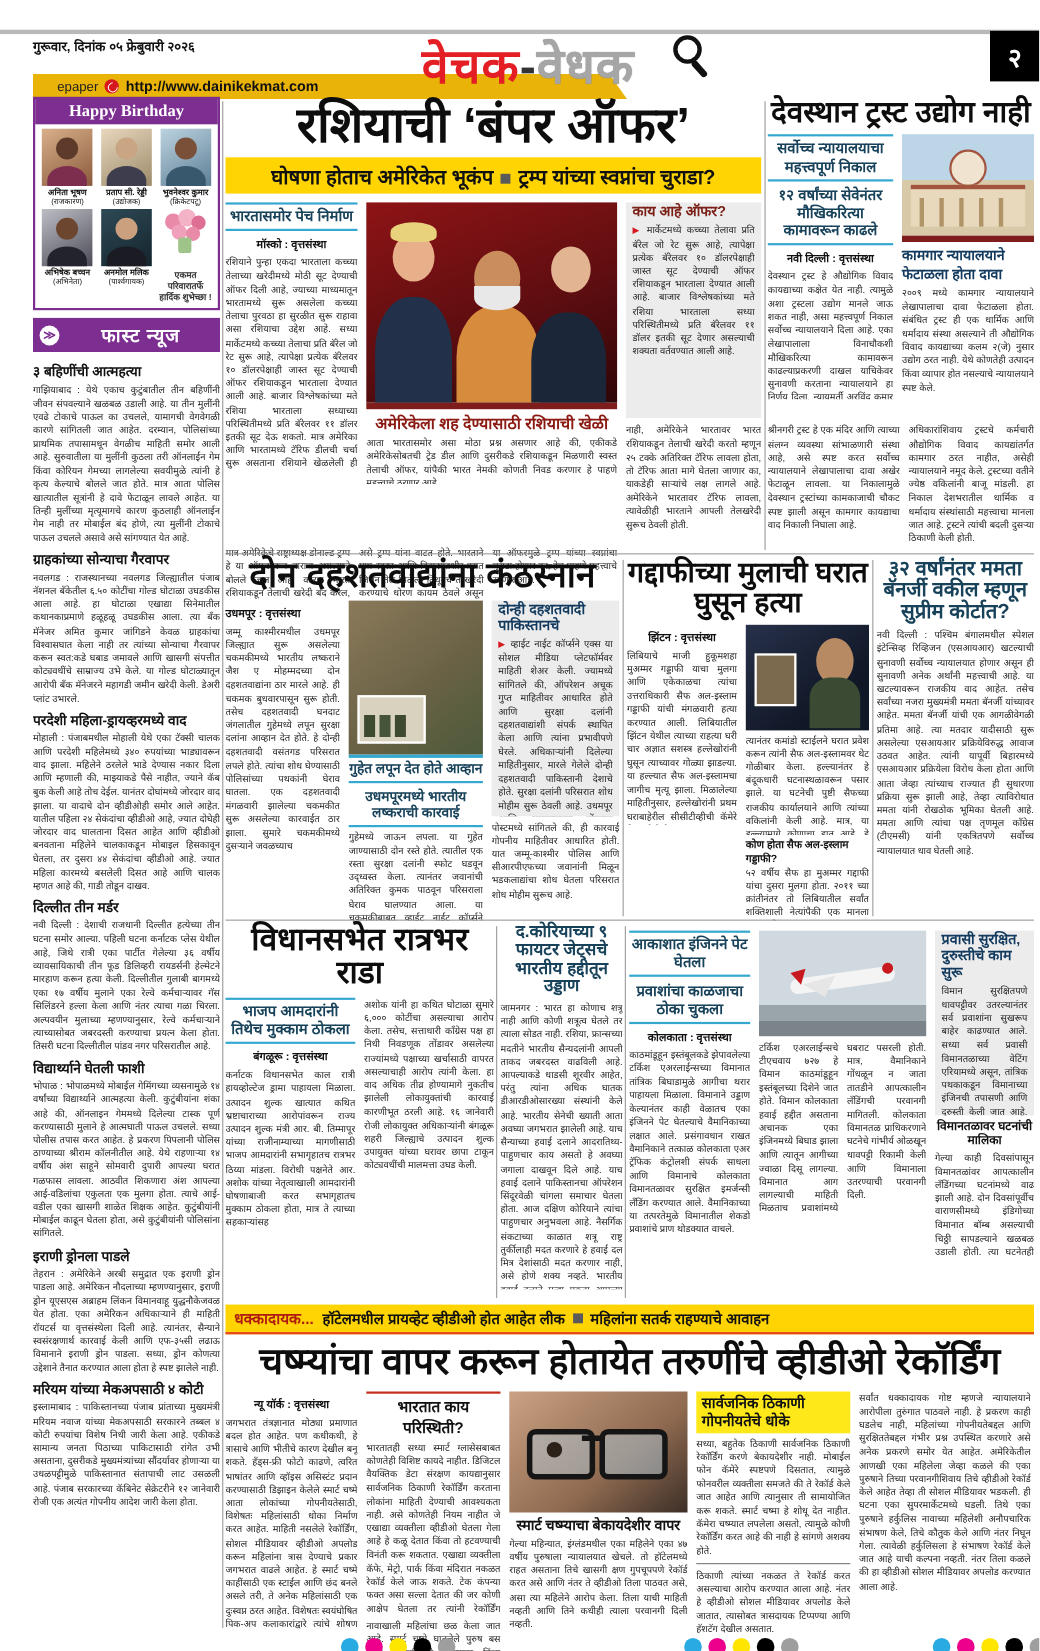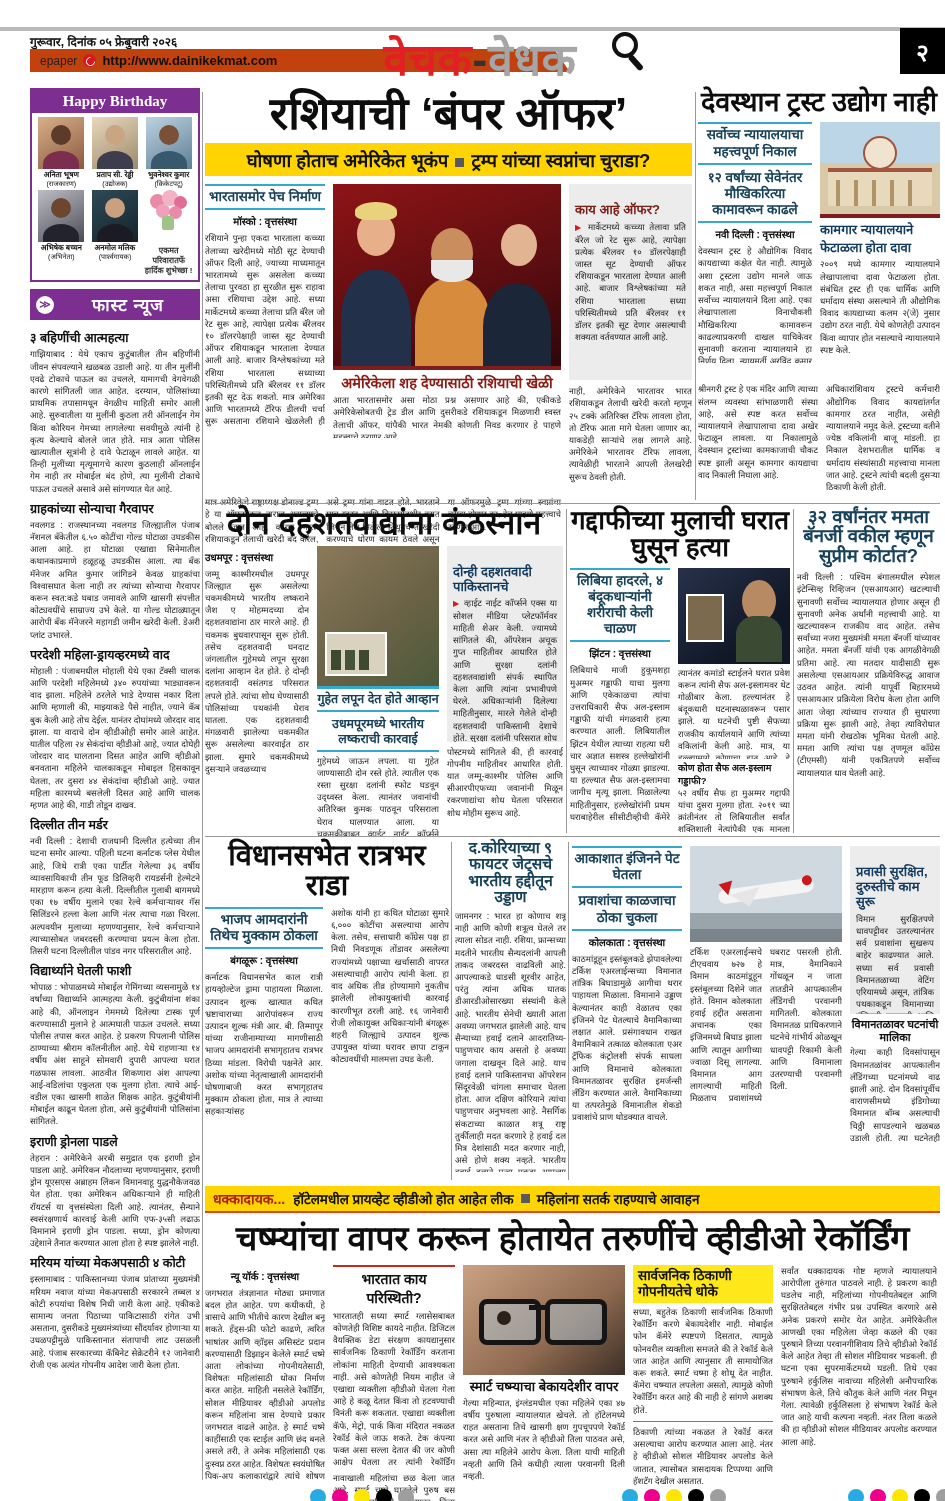--- a/index.html
+++ b/index.html
@@ -1,22 +1,22 @@
 <!DOCTYPE html>
 <html><head>
 <meta charset="utf-8">
 <style>
   html,body{margin:0;padding:0;background:#fff;}
   .page{position:relative;width:945px;height:1501px;background:#fff;overflow:hidden;
         font-family:"Liberation Sans",sans-serif;color:#111;}
   
   .top-rule{position:absolute;left:0;top:27px;width:945px;height:4px;background:#b9b9b9;}
   .dateline{position:absolute;left:30px;top:33px;font-size:12px;font-weight:700;}
-  .epaper-strip{position:absolute;left:30px;top:49px;width:540px;height:23px;background:#c2410c;
-        clip-path:polygon(0 0,97% 0,100% 100%,0 100%);display:flex;align-items:center;gap:6px;padding-left:10px;box-sizing:border-box;}
+  .epaper-strip{position:absolute;left:30px;top:67px;width:540px;height:23px;background:#eab308;
+        clip-path:polygon(0 0,97% 0,100% 100%,0 100%);display:flex;align-items:center;gap:6px;padding-left:22px;box-sizing:border-box;}
   .epaper-strip .lbl{font-size:12px;color:#222;}
   .ph-ic{width:13px;height:13px;border-radius:50%;background:#d6181f;display:inline-block;position:relative;}
   .ph-ic::after{content:"";position:absolute;left:3px;top:3px;width:7px;height:7px;border:1.5px solid #fff;border-radius:50%;border-top-color:transparent;transform:rotate(45deg);}
   .epaper-strip .url{font-size:13px;font-weight:700;color:#111;text-decoration:none;}
   .masthead{position:absolute;left:330px;top:28px;width:300px;text-align:center;font-size:44px;font-weight:800;letter-spacing:1px;white-space:nowrap;}
   .masthead .a{color:#e31e24;}
   .masthead .sep{color:#333;}
   .masthead .b{color:#a6a6a6;text-shadow:0 0 1px #777;}
   .mag{position:absolute;left:608px;top:30px;width:40px;height:46px;}
   .brandbox{position:absolute;left:768px;top:28px;width:132px;height:46px;background:#f7eecb;text-align:center;padding-top:2px;box-sizing:border-box;}
@@ -42,25 +42,25 @@
   .fast-h{margin-top:7px;background:#7c2e91;color:#fff;display:flex;align-items:center;gap:8px;padding:4px 6px;}
   .fast-ic{width:18px;height:18px;border-radius:50%;background:#fff;color:#7c2e91;display:flex;align-items:center;justify-content:center;font-size:11px;font-weight:800;}
   .fast-h .t{font-size:17px;font-weight:800;letter-spacing:1px;flex:1;text-align:center;}
   .fast-items{height:1152px;overflow:hidden;margin-top:4px;}
   .fitem .ft{font-size:12.5px;font-weight:800;margin:5px 0 2px;}
   .body{font-size:8.6px;line-height:1.42;text-align:justify;color:#1c1c1c;}
   
   .hl{font-weight:800;color:#0d0d0d;text-align:center;line-height:1.05;}
   .deck{font-size:13.5px;font-weight:700;color:#17425a;text-align:center;border-top:2px solid #35a8cf;border-bottom:2px solid #35a8cf;padding:3px 0;line-height:1.2;}
   .byline{font-size:10px;font-weight:700;text-align:center;margin:4px 0;}
-  .graybox{background:#ececec;padding:19px 6px;box-sizing:border-box;}
+  .graybox{background:#ececec;padding:1px 6px;box-sizing:border-box;}
   .graybox .gh{font-size:13px;font-weight:800;color:#123a5e;line-height:1.15;margin-bottom:3px;}
   .graybox .gh.red{color:#7a2017;}
   .tri{color:#d6181f;font-size:8px;}
-  .capt-t{font-size:14.5px;font-weight:800;color:#8a1a12;text-align:center;border-top:4px solid #7f1d1d;padding-top:2px;}
+  .capt-t{font-size:14.5px;font-weight:800;color:#8a1a12;text-align:center;border-top:6px solid #7f1d1d;padding-top:2px;}
   .capt-t.blue{color:#123a5e;}
   .flexrow{display:flex;gap:8px;}
   .photo{position:relative;overflow:hidden;}
   .sq{display:inline-block;width:9px;height:9px;background:#5a5a5a;margin:0 7px;vertical-align:middle;}
   .ystrip{background:#ffd400;display:flex;align-items:center;padding:3px 8px;border-bottom:2px solid #e0451d;}
   .ystrip .wl{color:#b01c12;font-weight:800;font-size:14px;margin-right:8px;text-align:right;}
   .ystrip .wt{font-weight:700;font-size:13.5px;}
   .colhead{font-size:14px;font-weight:800;text-align:center;border-top:2.5px solid #c62b1e;padding-top:2px;margin-bottom:3px;}
   .yhead{background:#ffe81a;font-size:13.5px;font-weight:800;padding:3px 5px;line-height:1.2;margin-bottom:3px;}
   .subh2{font-size:11px;font-weight:800;text-align:center;line-height:1.2;margin:4px 0 2px;}
@@ -264,30 +264,29 @@
         </div>
         <div class="deck" style="border-top:none;font-size:12.5px;">गुहेत लपून देत होते आव्हान</div>
         <div class="deck" style="border-top:none;font-size:12.5px;margin-top:2px;">उधमपूरमध्ये भारतीय लष्कराची कारवाई</div>
         <div class="body clip" style="height:82px;margin-top:3px;">गुहेमध्ये जाऊन लपला. या गुहेत जाण्यासाठी दोन रस्ते होते. त्यातील एक रस्ता सुरक्षा दलांनी स्फोट घडवून उद्ध्वस्त केला. त्यानंतर जवानांची अतिरिक्त कुमक पाठवून परिसराला घेराव घालण्यात आला. या चकमकीबाबत व्हाईट नाईट कॉर्प्सने सोशल मीडियावर केलेल्या</div>
       </div>
       <div style="width:116px;">
         <div class="graybox" style="height:196px;overflow:hidden;">
           <div class="gh">दोन्ही दहशतवादी पाकिस्तानचे</div>
           <div class="body"><span class="tri">▶ </span><span>व्हाईट नाईट कॉर्प्सने एक्स या सोशल मीडिया प्लेटफॉर्मवर माहिती शेअर केली. ज्यामध्ये सांगितले की, ऑपरेशन अचूक गुप्त माहितीवर आधारित होते आणि सुरक्षा दलांनी दहशतवाद्यांशी संपर्क स्थापित केला आणि त्यांना प्रभावीपणे घेरले. अधिकाऱ्यांनी दिलेल्या माहितीनुसार, मारले गेलेले दोन्ही दहशतवादी पाकिस्तानी देशाचे होते. सुरक्षा दलांनी परिसरात शोध मोहीम सुरू ठेवली आहे. उधमपूर आणि आसपासच्या डोंगराळ भागात काही काळापासून दहशतवादी कारवायांच्या बातम्या येत आहेत, त्यामुळे ही कारवाई सुरक्षेसाठी एक मोठे यश मानले जात आहे.</span></div>
         </div>
-        <div class="body clip" style="height:86px;margin-top:4px;">पोस्टमध्ये सांगितले की, ही कारवाई गोपनीय माहितीवर आधारित होती. यात जम्मू-काश्मीर पोलिस आणि सीआरपीएफच्या जवानांनी मिळून रकरणाद्यांचा शोध घेतला परिसरात शोध मोहीम सुरूच आहे.</div>
+        <div class="body clip" style="height:86px;margin-top:4px;">पोस्टमध्ये सांगितले की, ही कारवाई गोपनीय माहितीवर आधारित होती. यात जम्मू-काश्मीर पोलिस आणि सीआरपीएफच्या जवानांनी मिळून भडकलाद्यांचा शोध घेतला परिसरात शोध मोहीम सुरूच आहे.</div>
       </div>
     </div>
   </div>
 
   <div style="position:absolute;left:570px;top:507px;width:220px;">
     <div class="hl" style="font-size:26px;">गद्दाफीच्या मुलाची घरात घुसून हत्या</div>
     <div class="flexrow" style="margin-top:6px;">
       <div style="width:100px;">
-        <div class="deck">लिबिया हादरले, ४ बंदूकधाऱ्यांनी शरीराची केली चाळण</div>
         <div class="byline">झिंटन : वृत्तसंस्था</div>
         <div class="body clip" style="height:160px;">लिबियाचे माजी हुकूमशहा मुअम्मर गड्डाफी याचा मुलगा आणि एकेकाळचा त्यांचा उत्तराधिकारी सैफ अल-इस्लाम गड्डाफी यांची मंगळवारी हत्या करण्यात आली. लिबियातील झिंटन येथील त्याच्या राहत्या घरी चार अज्ञात सशस्त्र हल्लेखोरांनी घुसून त्याच्यावर गोळ्या झाडल्या. या हल्ल्यात सैफ अल-इस्लामचा जागीच मृत्यू झाला. मिळालेल्या माहितीनुसार, हल्लेखोरांनी प्रथम घराबाहेरील सीसीटीव्हीची कॅमेरे निकामी केले.</div>
       </div>
       <div style="width:112px;">
         <div class="photo" style="height:96px;background:linear-gradient(140deg,#27314a,#101726 70%);">
           <span style="position:absolute;right:14px;top:12px;width:34px;height:42px;border-radius:50%;background:#b78a63;"></span>
           <span style="position:absolute;right:8px;top:48px;width:46px;height:46px;border-radius:40% 40% 0 0;background:#3a4a33;"></span>
           <span style="position:absolute;left:8px;top:26px;width:34px;height:44px;background:#7c6a4e;border:2px solid #fff;"></span>
         </div>
         <div class="body clip" style="height:92px;margin-top:3px;">त्यानंतर कमांडो स्टाईलने घरात प्रवेश करून त्यांनी सैफ अल-इस्लामवर थेट गोळीबार केला. हल्ल्यानंतर हे बंदूकधारी घटनास्थळावरून पसार झाले. या घटनेची पुष्टी सैफच्या राजकीय कार्यालयाने आणि त्यांच्या वकिलांनी केली आहे. मात्र, या हल्ल्यामागे कोणाचा हात आहे, हे अद्याप स्पष्ट झालेले नाही.</div>

